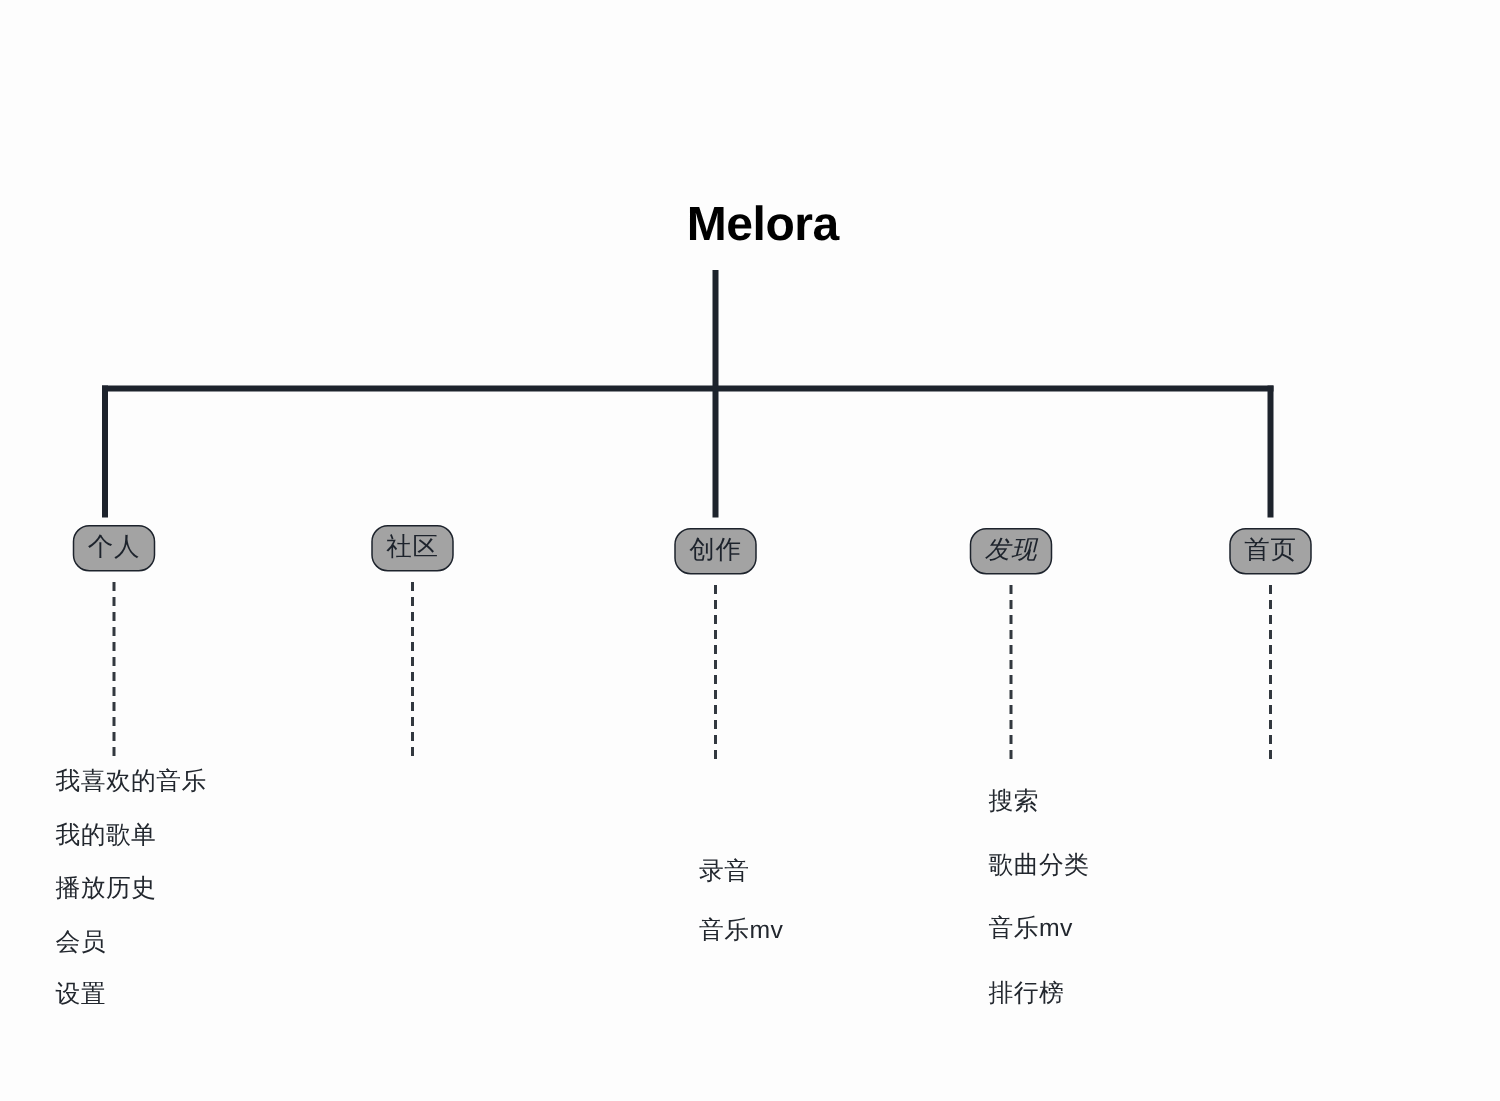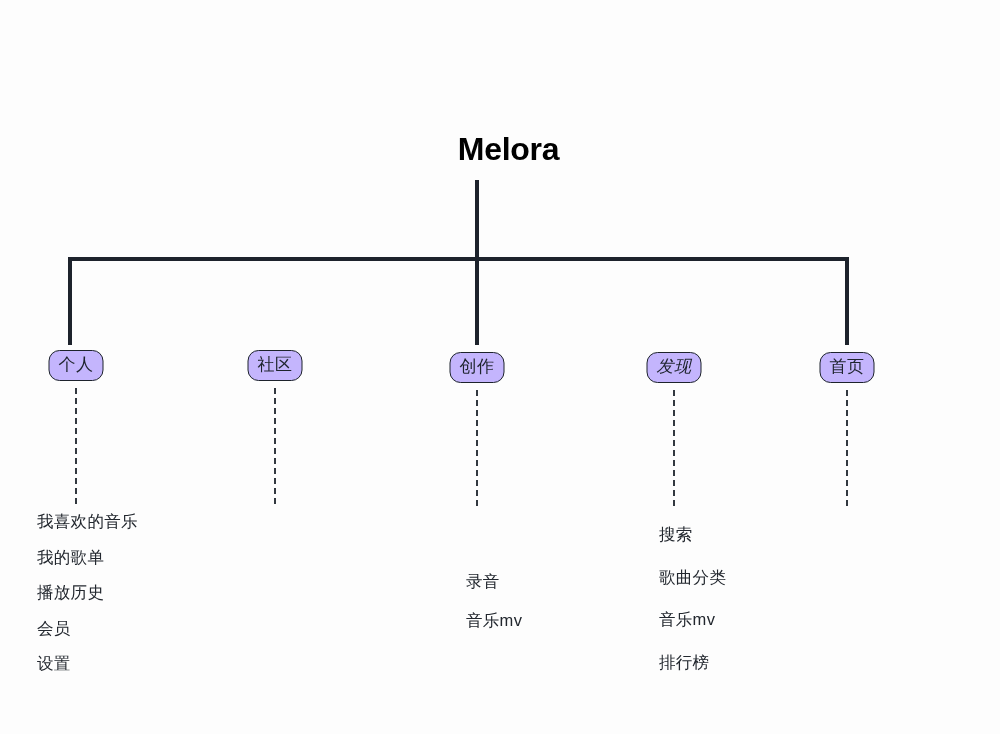--- a/index.html
+++ b/index.html
@@ -102,21 +102,21 @@
   
   .pill {
     position: absolute;
     transform: translateX(-50%);
     border: 1.4px solid #1d232c;
     border-radius: 11px;
     padding: 4px 9px 5px 9px;
     font-size: 17px;
     line-height: 1.15;
     color: #1d232c;
-    background: #c4b5fd;
+    background: #a3a3a3;
     white-space: nowrap;
     letter-spacing: 0.5px;
   }
 
   
   .dashed {
     position: absolute;
     width: 0;
     border-left: 2.5px dashed #32383f;
     transform: translateX(-50%);

